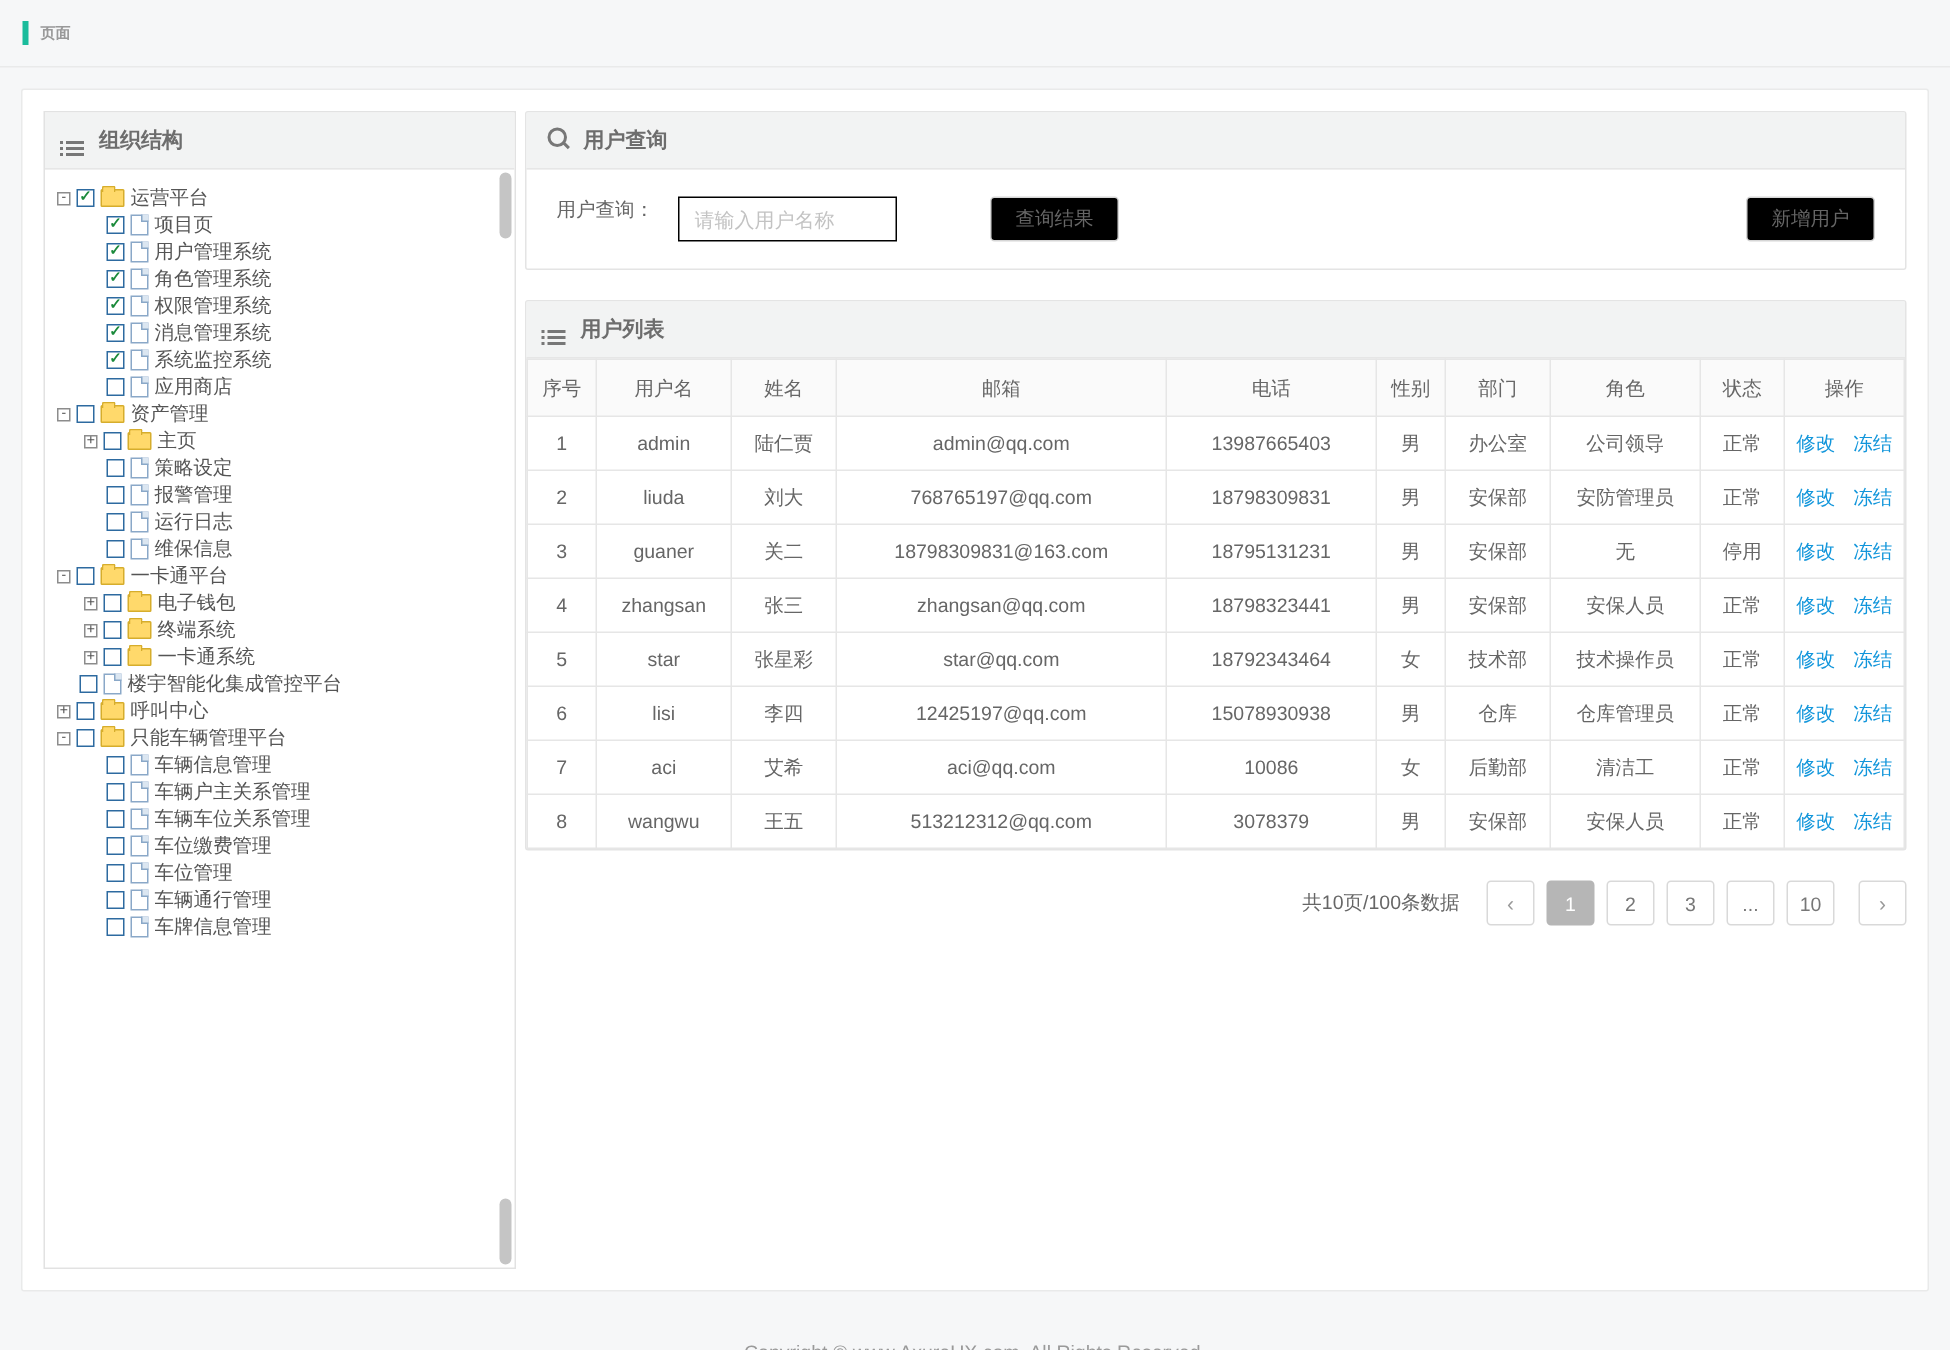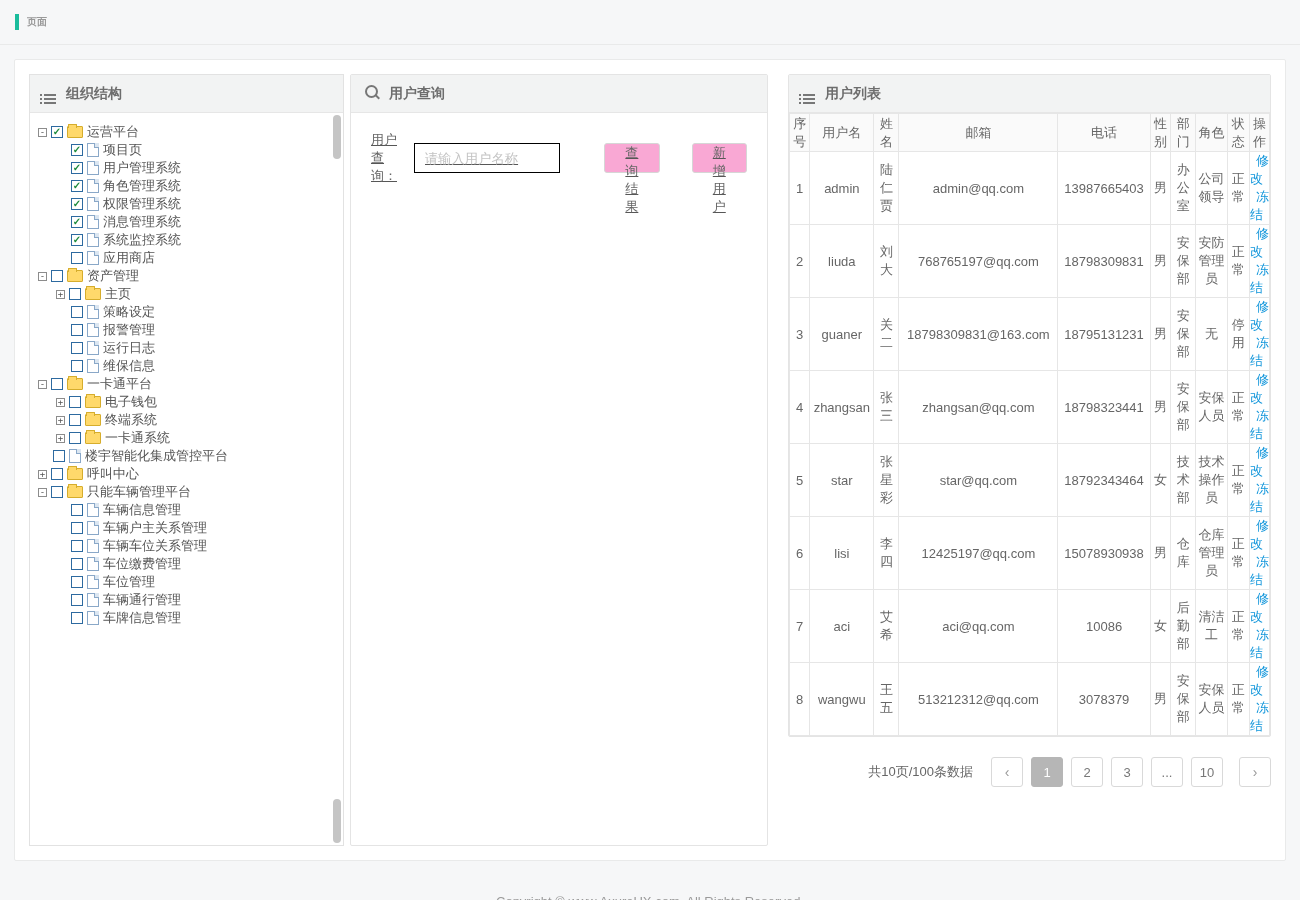--- a/index.html
+++ b/index.html
@@ -26,28 +26,28 @@
 .toggle { width: 9px; height: 9px; border: 1px solid #8c8c8c; display: inline-flex; align-items: center; justify-content: center; font-size: 9px; line-height: 7px; color: #555; background: #fff; font-family: monospace; }
 .toggle-space { width: 11px; display: inline-block; }
 .cb { width: 12px; height: 12px; border: 1px solid #2d6aa0; background: #fff; display: inline-flex; align-items: center; justify-content: center; font-size: 10px; color: #2d6aa0; }
 .cb.checked::after { content: "✓"; font-size: 10px; line-height: 10px; color: #1b8a3b; font-weight: bold; }
 .folder { width: 16px; height: 12px; background: #ffd96b; border: 1px solid #d6ad2c; border-radius: 1px; position: relative; }
 .folder::before { content: ""; position: absolute; top: -3px; left: 0; width: 7px; height: 3px; background: #ffd96b; border: 1px solid #d6ad2c; border-bottom: none; border-radius: 1px 1px 0 0; }
 .file { width: 12px; height: 14px; border: 1px solid #8aa8c8; background: #fff; position: relative; }
 .file::after { content: ""; position: absolute; right: -1px; top: -1px; width: 4px; height: 4px; background: #dbe6f1; border-left: 1px solid #8aa8c8; border-bottom: 1px solid #8aa8c8; }
 .lbl { color: #555; }
 
-.right { flex: 1; display: flex; flex-direction: row; gap: 20px; }
+.right { flex: 1; display: flex; flex-direction: column; gap: 20px; }
 
 .panel { border: 1px solid #e4e4e4; border-radius: 2px; }
-.query-body { padding: 18px 20px; display: flex; align-items: center; gap: 16px; text-decoration: underline; }
+.query-body { padding: 18px 20px; display: flex; gap: 16px; }
 .q-label { color: #666; }
 .q-input { width: 146px; height: 30px; border: 1px solid #000000; padding: 0 10px; color: #444; }
 .q-input::placeholder { color: #c3c3c3; }
-.btn { height: 30px; padding: 0 16px; border: 1px solid #d6d6d6; background: #f9a8d4; border-radius: 3px; color: #666; cursor: pointer; font-size: 13px; }
+.btn { height: 30px; padding: 0 16px; border: 1px solid #d6d6d6; background: #000000; border-radius: 3px; color: #666; cursor: pointer; font-size: 13px; }
 .flex-sp { flex: 1; }
 
 table { width: 100%; border-collapse: collapse; }
 th, td { border: 1px solid #e6e6e6; text-align: center; font-weight: normal; font-size: 13px; color: #666; }
 th { height: 38px; background: #fafafa; }
 td { height: 36px; }
 .op a { color: #1296db; text-decoration: none; margin: 0 6px; cursor: pointer; }
 
 .pager { display: flex; align-items: center; justify-content: flex-end; gap: 8px; padding: 20px 0 0; }
 .pager .info { color: #666; margin-right: 10px; }

